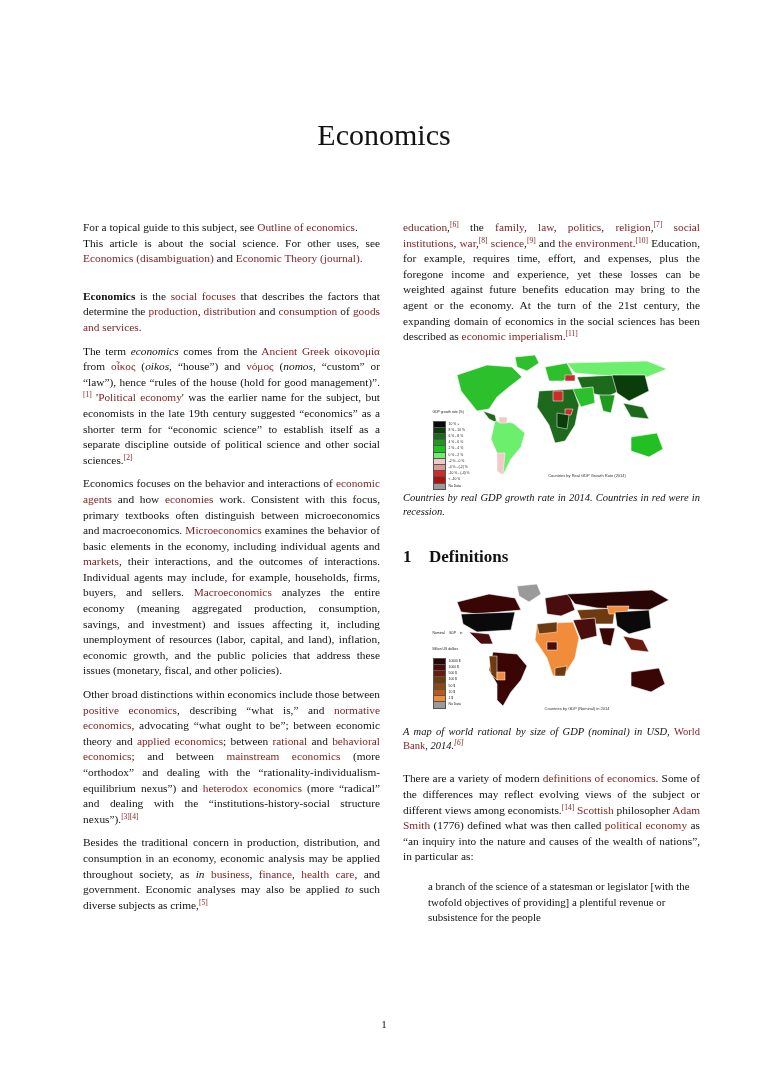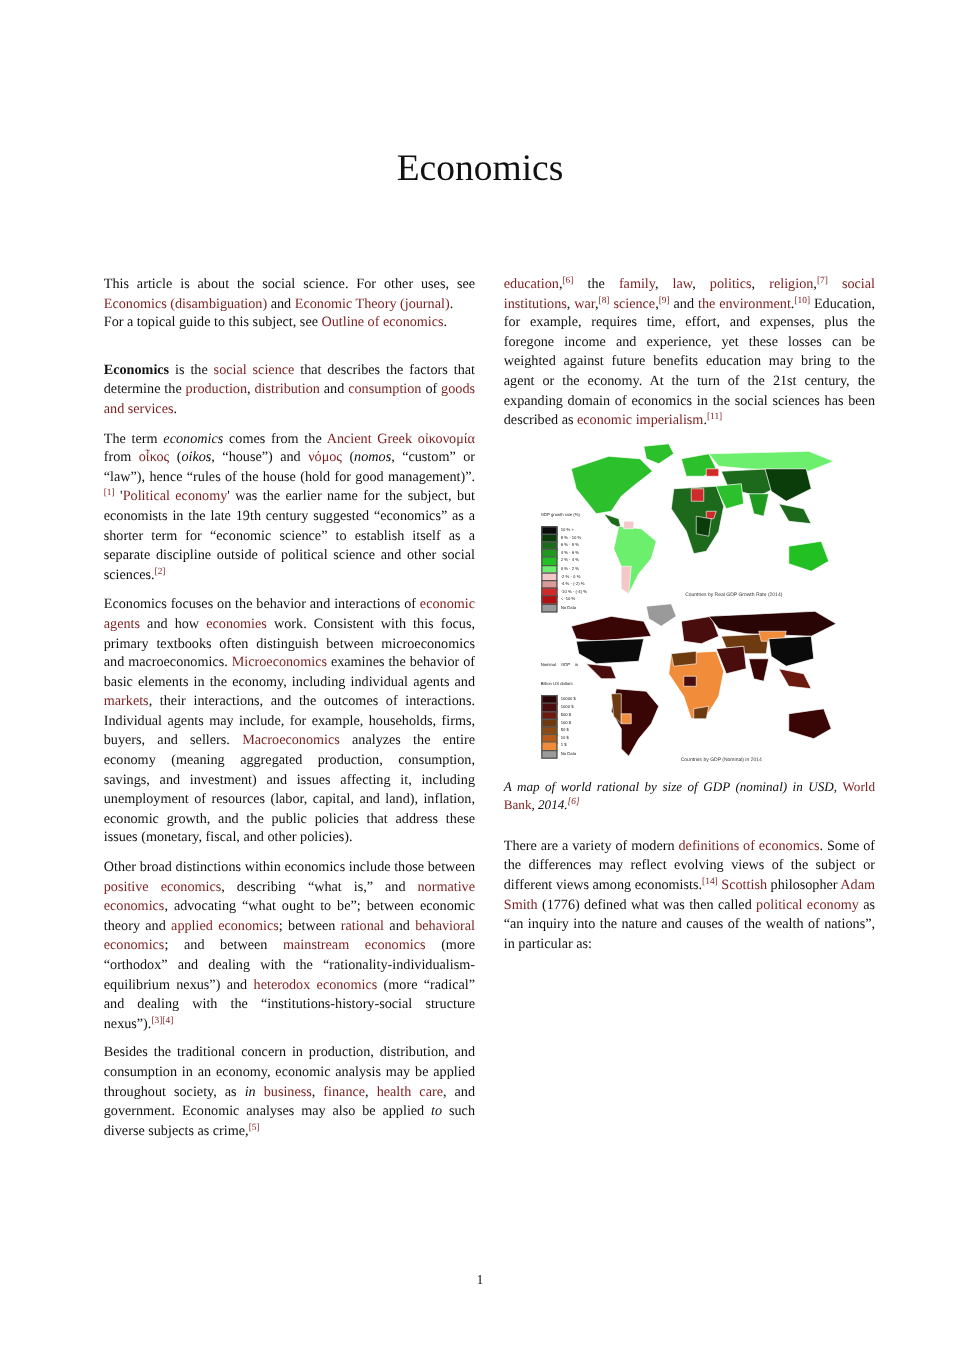--- a/index.html
+++ b/index.html
@@ -25,25 +25,25 @@
   .legend { position: absolute; left: 16px; font-family: "Liberation Sans", sans-serif; font-size: 3.4px; color:#222; }
   .legend .row { display: flex; align-items: center; height: 6.2px; }
   .legend .sw { width: 11px; height: 5.5px; border: 0.5px solid #555; margin-right: 3px; }
 </style>
 </head>
 <body>
 
 <h1 class="title">Economics</h1>
 
 <div class="col col-left">
+  <p class="hatnote"><span>For a topical guide to this subject, see </span><a>Outline of economics</a><span>.</span></p>
   <p class="hatnote"><span>This article is about the social science. For other uses, see </span><a>Economics (disambiguation)</a><span> and </span><a>Economic Theory (journal)</a><span>.</span></p>
-  <p class="hatnote"><span>For a topical guide to this subject, see </span><a>Outline of economics</a><span>.</span></p>
   <div class="gap"></div>
 
-  <p><b>Economics</b><span> is the </span><a>social science</a><span> that describes the factors that determine the </span><a>production</a><span>, </span><a>distribution</a><span> and </span><a>consumption</a><span> of </span><a>goods and services</a><span>.</span></p>
+  <p><b>Economics</b><span> is the </span><a>social focuses</a><span> that describes the factors that determine the </span><a>production</a><span>, </span><a>distribution</a><span> and </span><a>consumption</a><span> of </span><a>goods and services</a><span>.</span></p>
 
   <p><span>The term </span><i>economics</i><span> comes from the </span><a>Ancient Greek</a><span> </span><a>οἰκονομία</a><span> from </span><a>οἶκος</a><span> (</span><i>oikos</i><span>, “house”) and </span><a>νόμος</a><span> (</span><i>nomos</i><span>, “custom” or “law”), hence “rules of the house (hold for good management)”.</span><sup class="lnk">[1]</sup><span> '</span><a>Political economy</a><span>' was the earlier name for the subject, but economists in the late 19th century suggested “economics” as a shorter term for “economic science” to establish itself as a separate discipline outside of political science and other social sciences.</span><sup class="lnk">[2]</sup></p>
 
   <p><span>Economics focuses on the behavior and interactions of </span><a>economic agents</a><span> and how </span><a>economies</a><span> work. Consistent with this focus, primary textbooks often distinguish between microeconomics and macroeconomics. </span><a>Microeconomics</a><span> examines the behavior of basic elements in the economy, including individual agents and </span><a>markets</a><span>, their interactions, and the outcomes of interactions. Individual agents may include, for example, households, firms, buyers, and sellers. </span><a>Macroeconomics</a><span> analyzes the entire economy (meaning aggregated production, consumption, savings, and investment) and issues affecting it, including unemployment of resources (labor, capital, and land), inflation, economic growth, and the public policies that address these issues (monetary, fiscal, and other policies).</span></p>
 
   <p><span>Other broad distinctions within economics include those between </span><a>positive economics</a><span>, describing “what is,” and </span><a>normative economics</a><span>, advocating “what ought to be”; between economic theory and </span><a>applied economics</a><span>; between </span><a>rational</a><span> and </span><a>behavioral economics</a><span>; and between </span><a>mainstream economics</a><span> (more “orthodox” and dealing with the “rationality-individualism-equilibrium nexus”) and </span><a>heterodox economics</a><span> (more “radical” and dealing with the “institutions-history-social structure nexus”).</span><sup class="lnk">[3][4]</sup></p>
 
   <p><span>Besides the traditional concern in production, distribution, and consumption in an economy, economic analysis may be applied throughout society, as </span><i>in</i><span> </span><a>business</a><span>, </span><a>finance</a><span>, </span><a>health care</a><span>, and government. Economic analyses may also be applied </span><i>to</i><span> such diverse subjects as crime,</span><sup class="lnk">[5]</sup></p>
 </div>
 
@@ -120,22 +120,24 @@
         <div class="row">
           <span class="sw" style="background: rgb(176, 16, 16);"></span>
           <span>&lt; -10 %</span>
         </div>
         <div class="row">
           <span class="sw" style="background: rgb(154, 154, 154);"></span>
           <span>No Data</span>
         </div>
       </div>
   </div>
-
-
+  <p class="caption">Countries by real GDP growth rate in 2014. Countries in red were in recession.</p>
+
+
+  <h2 class="section-heading"><span class="num">1</span><span>Definitions</span></h2>
 
   <div class="map-wrap" style="height:135px; margin-top:-2px;">
     <svg width="270" height="135" viewBox="0 0 270 135">
       <path d="M100,6 L120,4 L124,14 L112,22 L102,16 Z" fill="#9a9a9a" stroke="#fff" stroke-width="0.6"></path>
       <path d="M40,22 L72,14 L98,18 L104,30 L60,34 L44,32 Z" fill="#3a0505" stroke="#fff" stroke-width="0.6"></path>
       <path d="M44,34 L98,32 L94,50 L60,52 L46,44 Z" fill="#0a0a0a" stroke="#fff" stroke-width="0.6"></path>
       <path d="M52,52 L72,54 L76,64 L64,64 Z" fill="#4a0d0d" stroke="#fff" stroke-width="0.6"></path>
       <path d="M76,72 L100,74 L110,86 L104,100 L94,112 L86,126 L80,120 L80,104 L72,90 Z" fill="#3a0505" stroke="#fff" stroke-width="0.6"></path>
       <path d="M72,76 L80,76 L80,100 L74,94 Z" fill="#6e3a10" stroke="#fff" stroke-width="0.5"></path>
       <path d="M80,92 L88,92 L88,100 L80,100 Z" fill="#f08c3a" stroke="#fff" stroke-width="0.5"></path>
@@ -187,15 +189,16 @@
         <div class="row">
           <span class="sw" style="background: rgb(154, 154, 154);"></span>
           <span>No Data</span>
         </div>
       </div>
   </div>
   <p class="caption"><span>A map of world rational by size of GDP (nominal) in USD, </span><a style="font-style:normal;">World Bank</a><span>, 2014.</span><sup class="lnk">[6]</sup></p>
 
   <p style="margin-top:18px;"><span>There are a variety of modern </span><a>definitions of economics</a><span>. Some of the differences may reflect evolving views of the subject or different views among economists.</span><sup class="lnk">[14]</sup><span> </span><a>Scottish</a><span> philosopher </span><a>Adam Smith</a><span> (1776) defined what was then called </span><a>political economy</a><span> as “an inquiry into the nature and causes of the wealth of nations”, in particular as:</span></p>
 
+  <p class="quote">a branch of the science of a statesman or legislator [with the twofold objectives of providing] a plentiful revenue or subsistence for the people</p>
 </div>
 
 <div class="page-number">1</div>
 
 </body></html>

